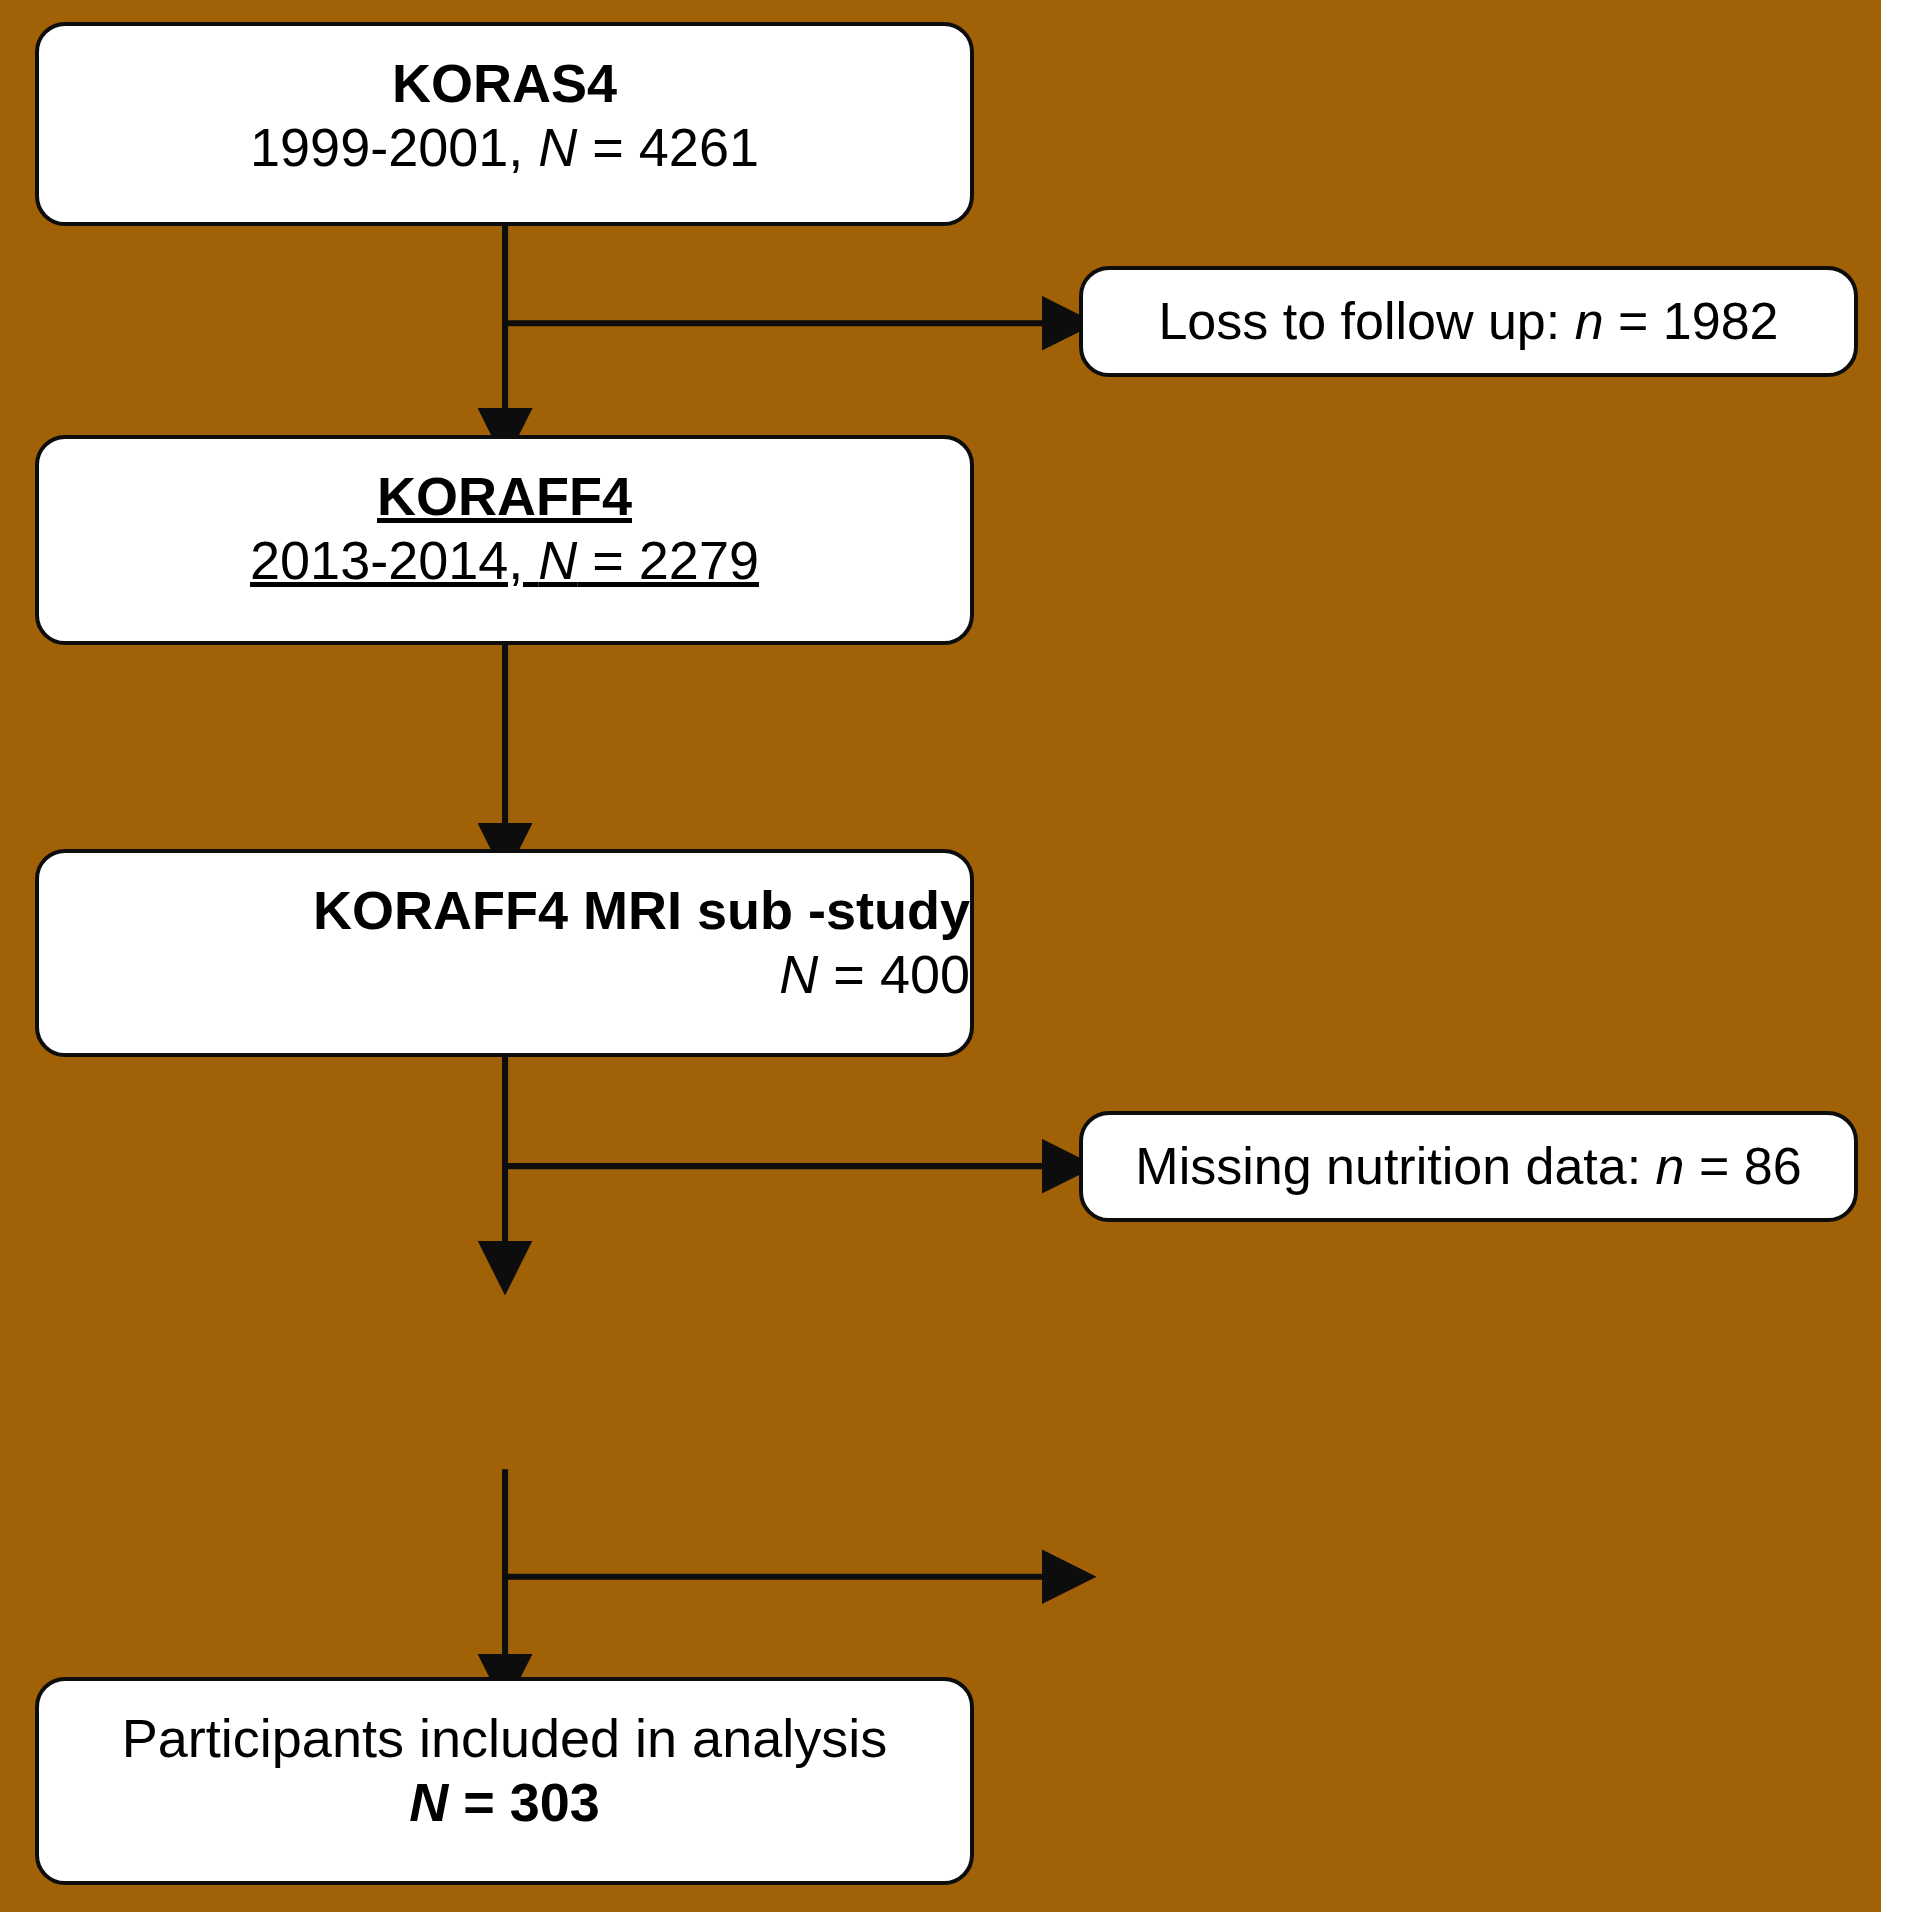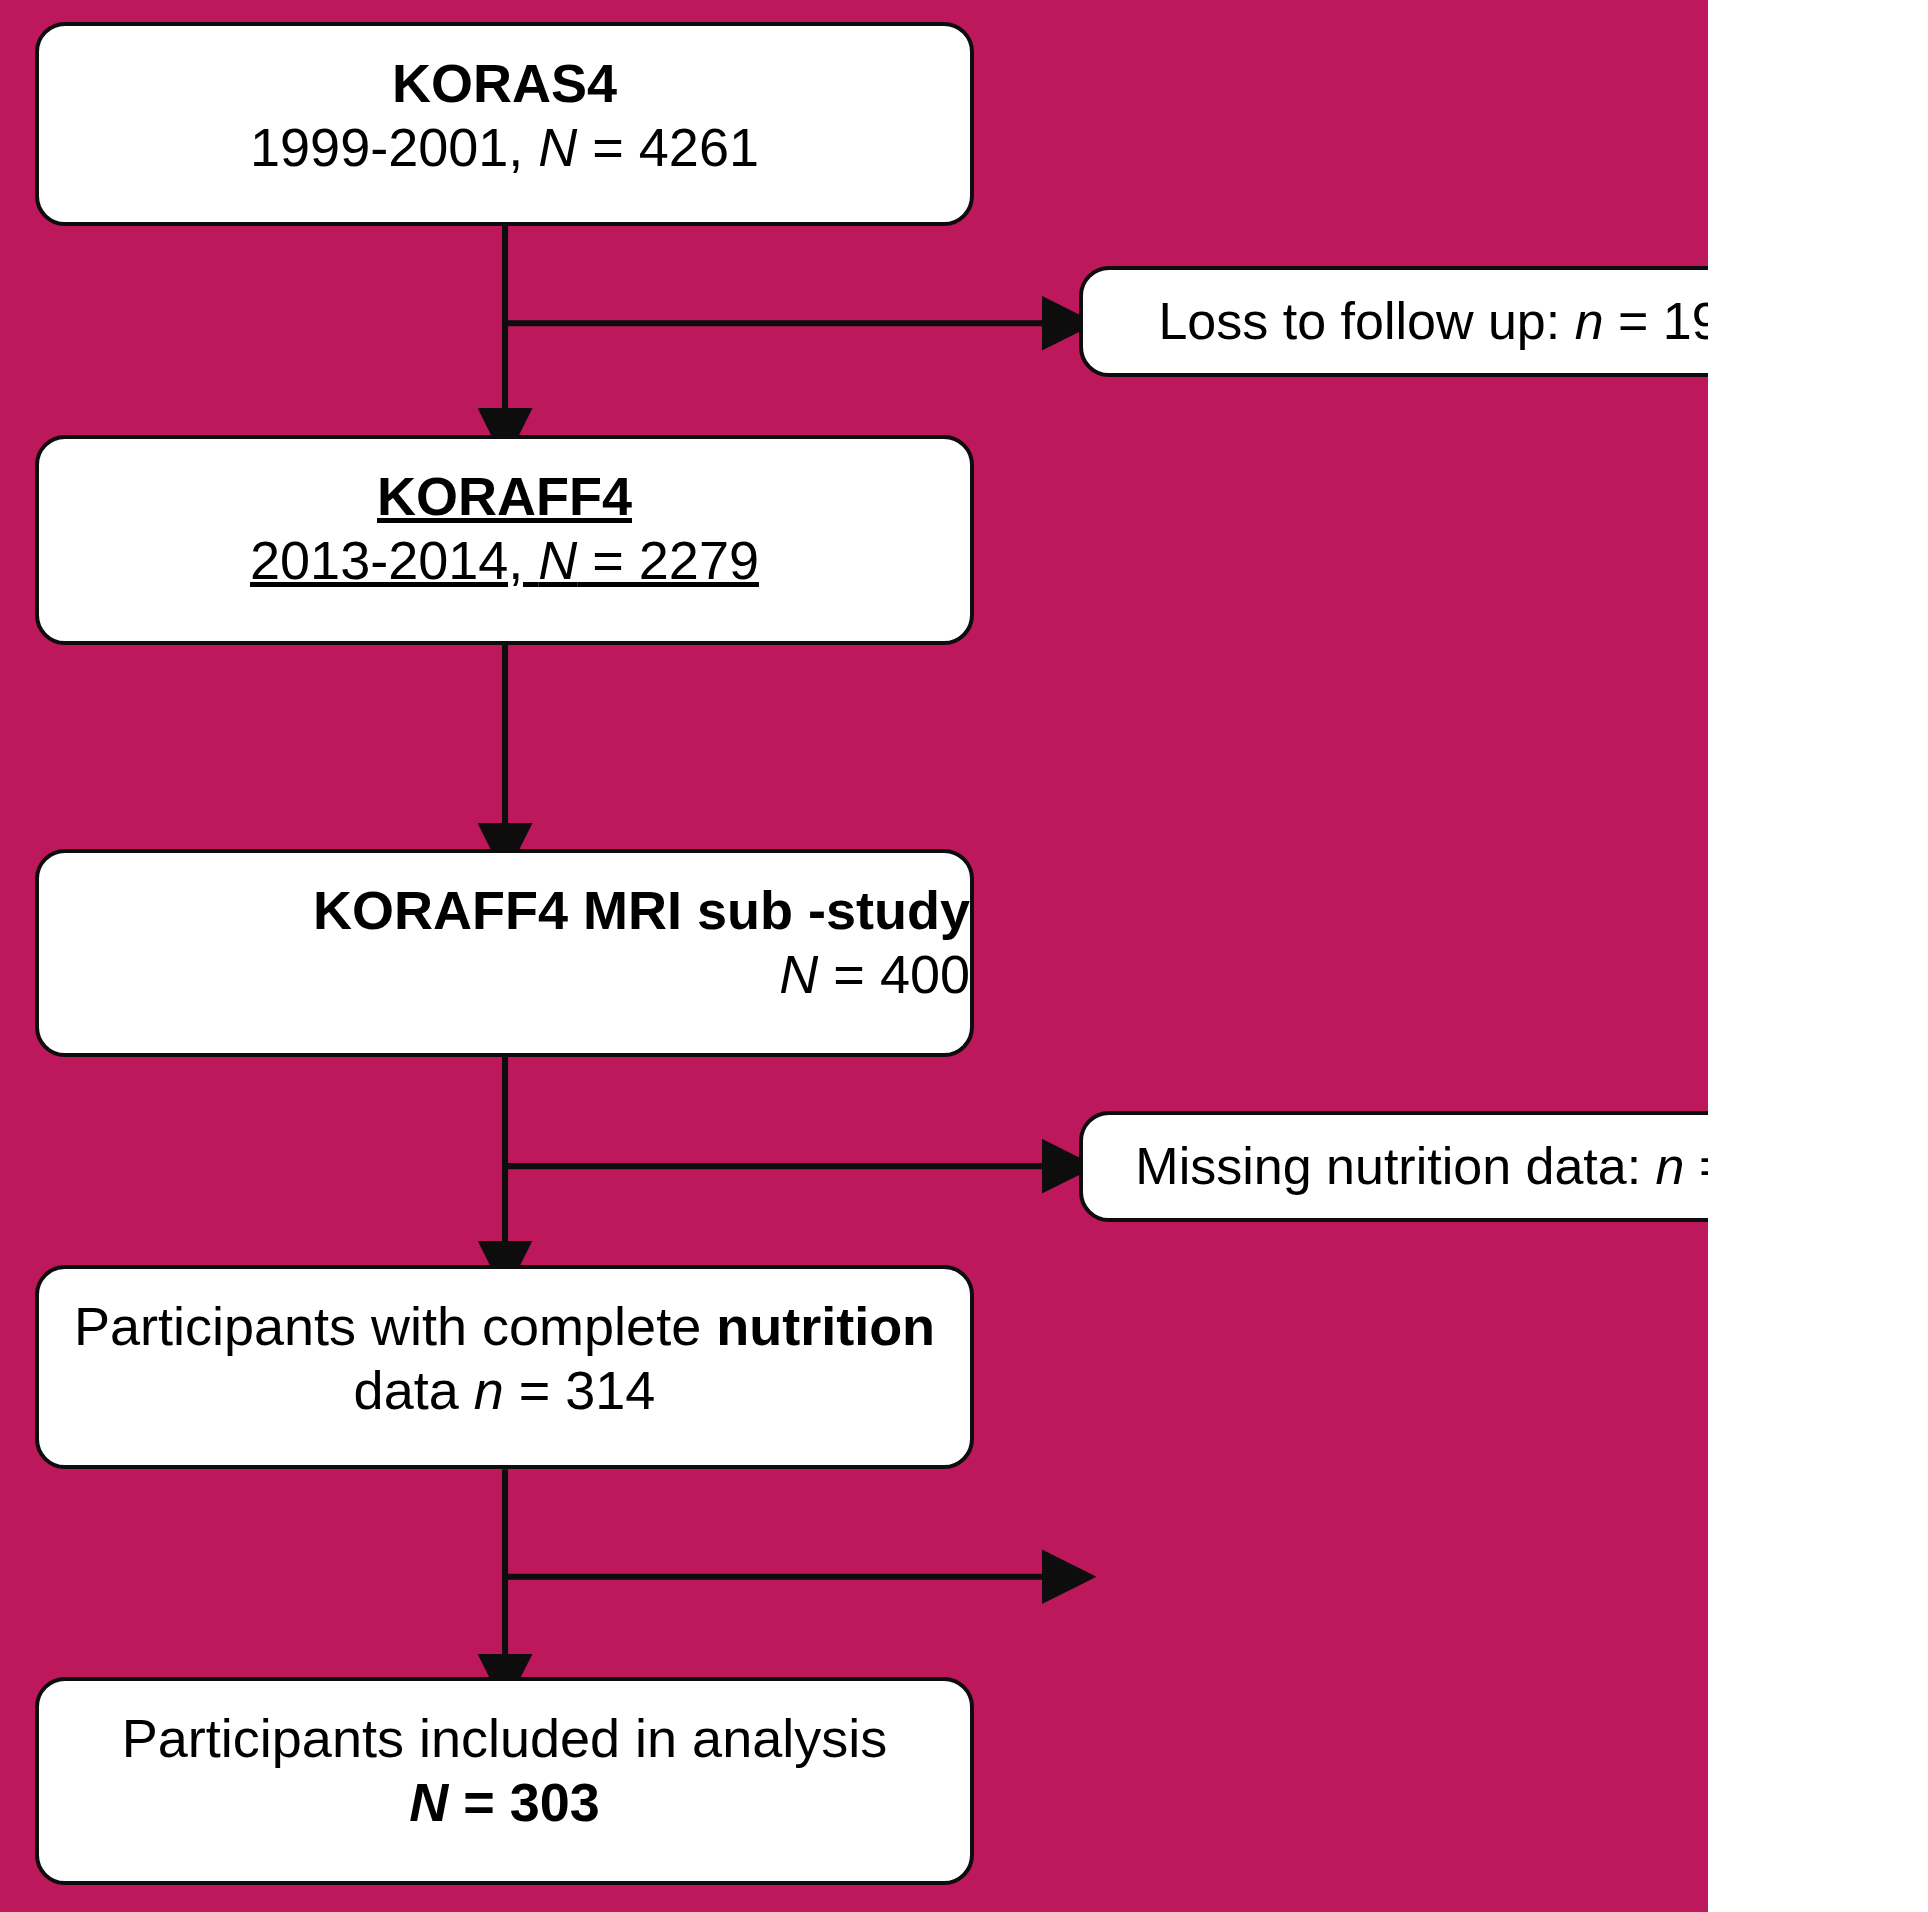--- a/index.html
+++ b/index.html
@@ -7,23 +7,23 @@
     margin: 0;
     padding: 0;
     background: #ffffff;
   }
   body {
     font-family: "Liberation Sans", sans-serif;
     color: #000000;
   }
   #canvas {
     position: relative;
-    width: 1708px;
+    width: 1881px;
     height: 1913px;
-    background: #be185d;
+    background: #a16207;
     overflow: hidden;
   }
   .node {
     position: absolute;
     box-sizing: border-box;
     border: 4.4px solid #0d0d0d;
     border-radius: 30px;
     background: #ffffff;
     display: flex;
     flex-direction: column;
@@ -105,24 +105,20 @@
   <div class="node main fs-main" style="left:35px; top:435px; width:939px; height:210px;text-decoration:underline;">
     <span class="line1 t-bold">KORAFF4</span>
     <span class="line1"><span>2013-2014, </span><span class="t-ital">N</span><span> = 2279</span></span>
   </div>
 
   <div class="node main fs-main" style="left:35px; top:849px; width:939px; height:208px;align-items:flex-end;">
     <span class="line1 t-bold">KORAFF4 MRI sub -study</span>
     <span class="line1"><span class="t-ital">N</span><span> = 400</span></span>
   </div>
 
-  <div class="node main fs-main" style="left:35px; top:1265px; width:939px; height:204px;">
-    <span class="line1"><span>Participants with complete </span><span class="t-bold">nutrition</span></span>
-    <span class="line1"><span>data </span><span class="t-ital">n</span><span> = 314</span></span>
-  </div>
 
   <div class="node main fs-main" style="left:35px; top:1677px; width:939px; height:208px;">
     <span class="line1">Participants included in analysis</span>
     <span class="line1"><span class="t-bi">N</span><span class="t-bold"> = 303</span></span>
   </div>
 
   <div class="node side fs-side" style="left:1079px; top:266px; width:779px; height:111px;">
     <span class="line1"><span>Loss to follow up: </span><span class="t-ital">n</span><span> = 1982</span></span>
   </div>
 

